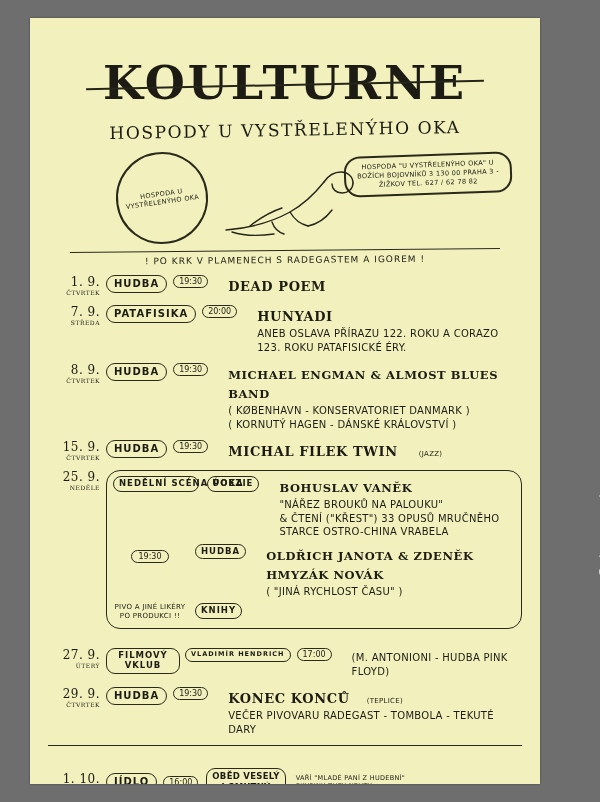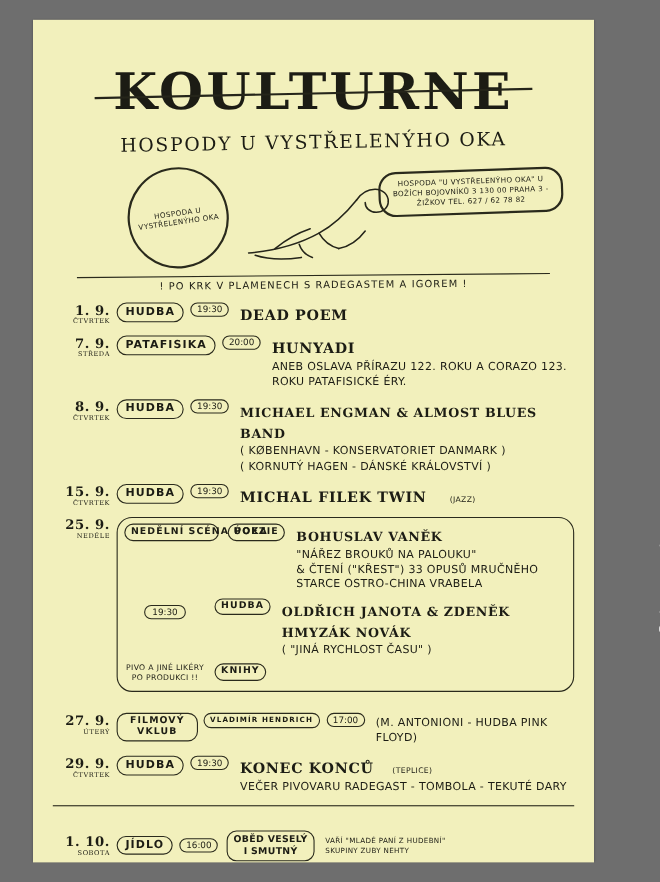--- a/index.html
+++ b/index.html
@@ -122,21 +122,21 @@
     align-items:flex-start;
     margin-bottom:9px;
     position:relative;
   }
   .date{
     width:52px;flex:0 0 52px;
     text-align:right;
     padding-right:6px;
     font-family:"DejaVu Serif", serif;
   }
-  .date .d{font-size:12px;font-weight:bold;letter-spacing:.5px;}
+  .date .d{font-size:12px;font-weight:normal;letter-spacing:.5px;}
   .date .dow{font-size:6px;letter-spacing:.5px;text-transform:uppercase;}
   .tagbox{
     border:1.6px solid #2a2a1c;
     border-radius:9px;
     padding:2px 7px;
     font-size:10px;
     font-weight:bold;
     letter-spacing:1px;
     white-space:nowrap;
     line-height:1.15;
@@ -145,21 +145,21 @@
   .tagbox.small{font-size:8.5px;padding:2px 5px;}
   .time{
     border:1.4px solid #2a2a1c;
     border-radius:8px;
     padding:1px 5px;
     font-size:8px;
     margin-left:6px;
     white-space:nowrap;
   }
   .body{
-    margin-left:10px;
+    margin-left:20px;
     flex:1;
     padding-top:1px;
   }
   .headline{
     font-family:"DejaVu Serif", serif;
     font-weight:bold;
     font-size:13px;
     letter-spacing:.6px;
     display:inline;
   }

